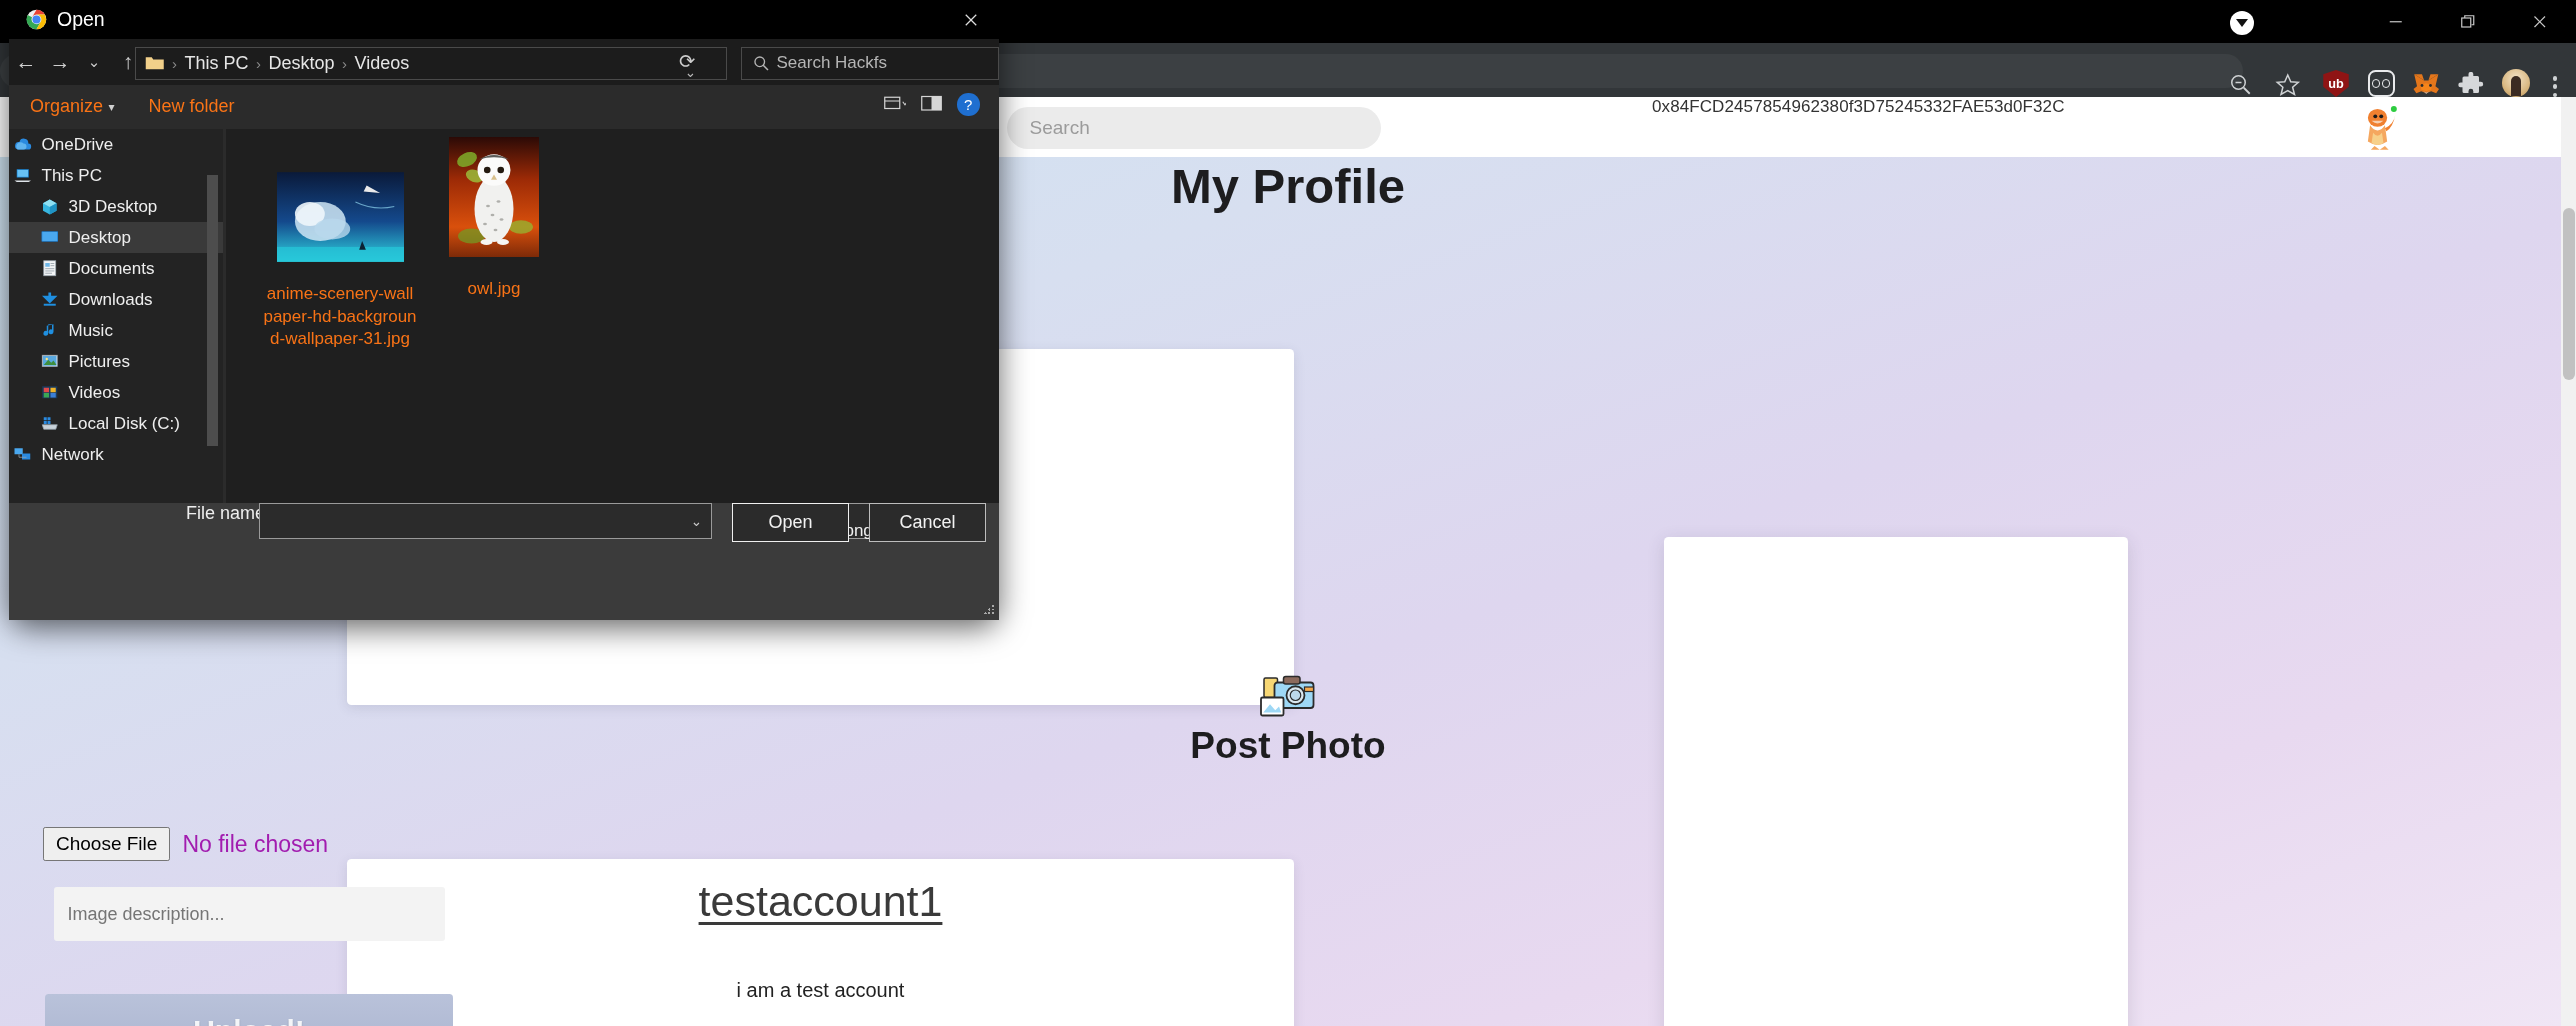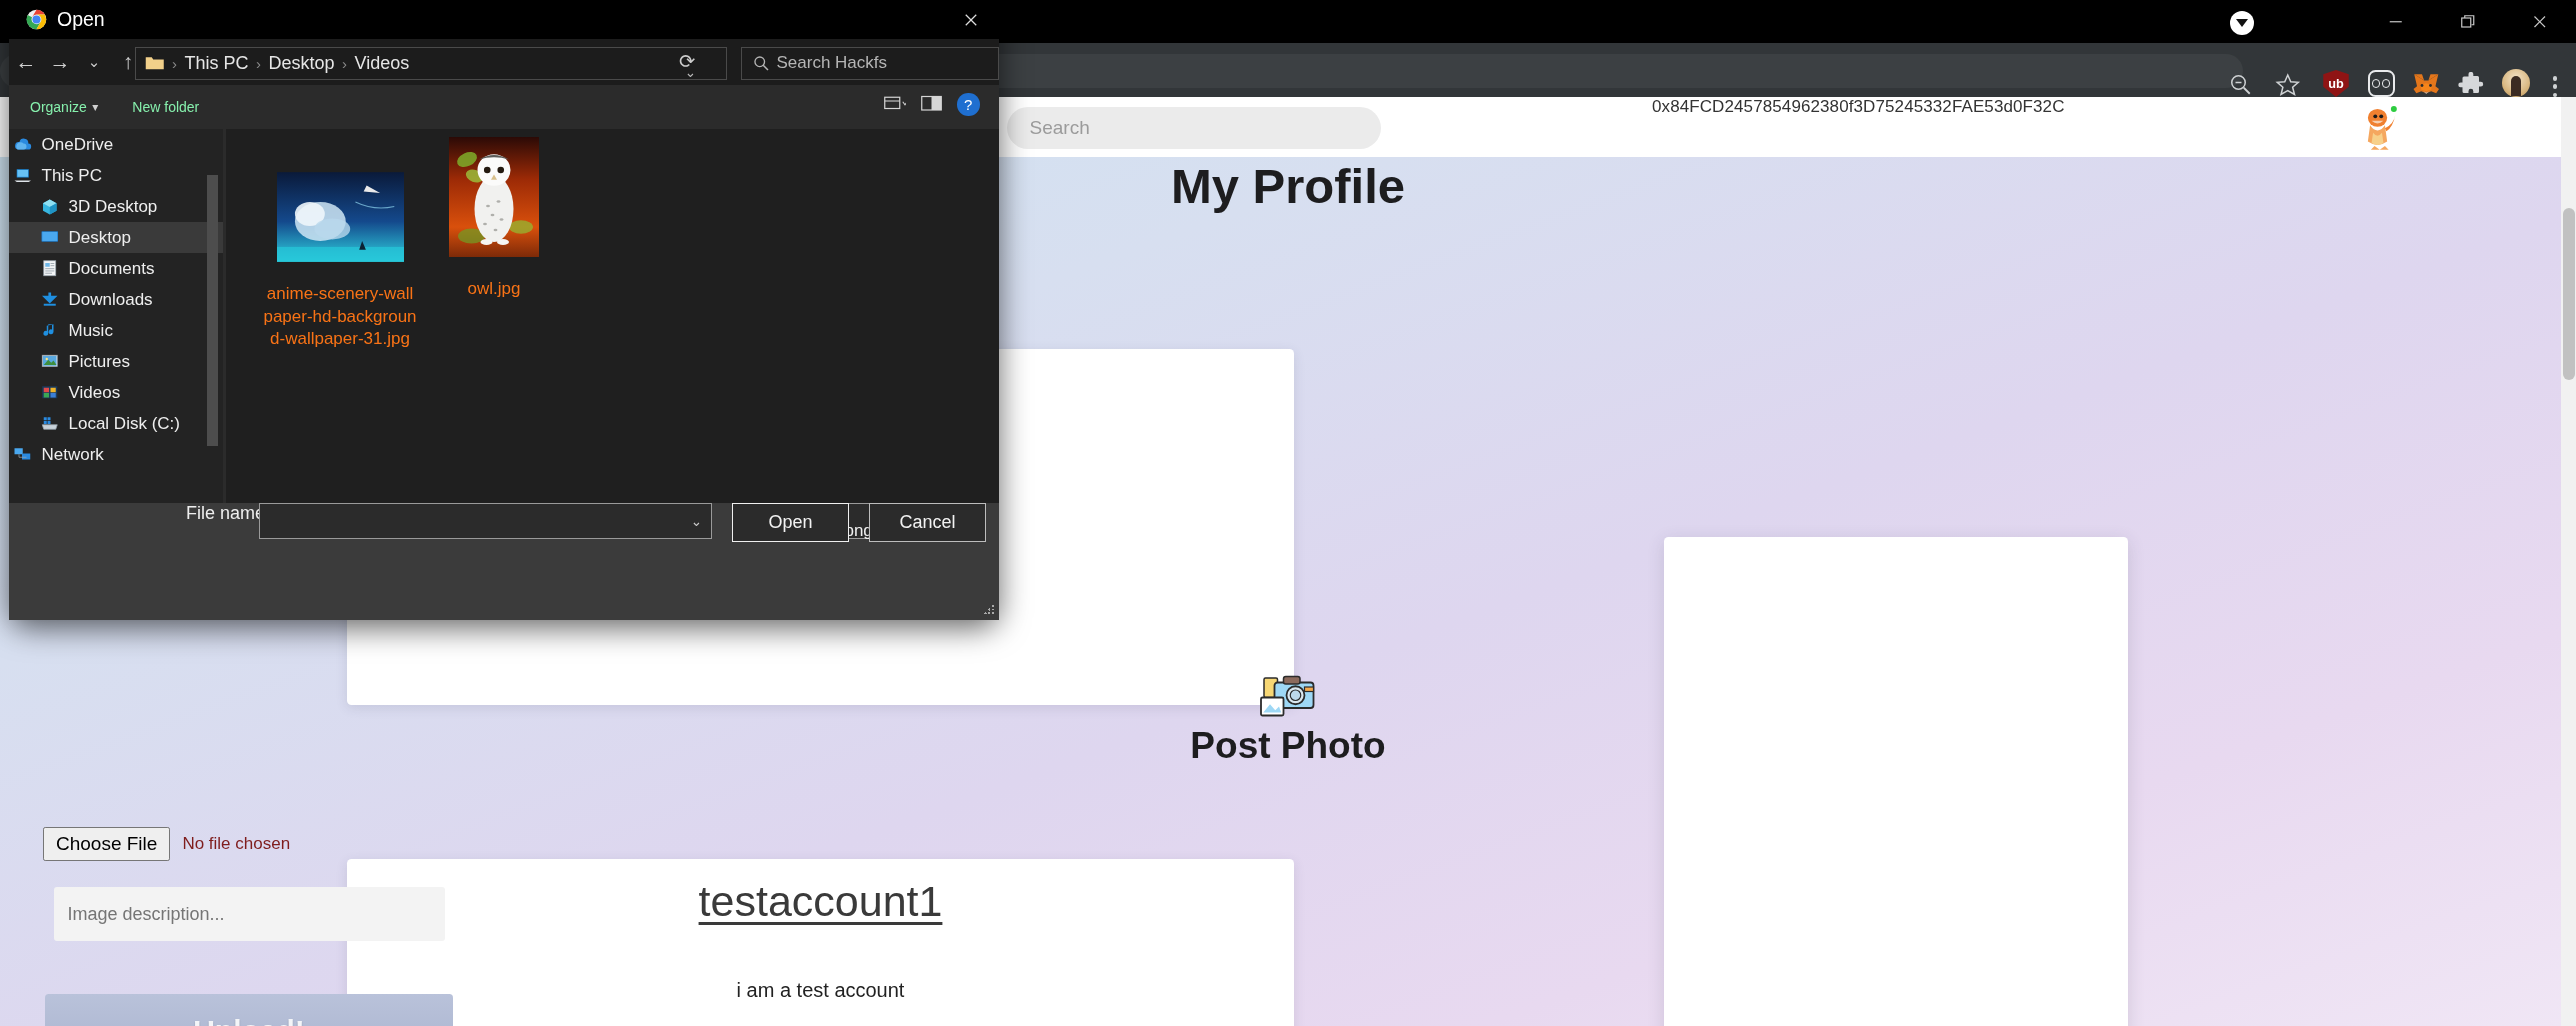--- a/index.html
+++ b/index.html
@@ -155,21 +155,21 @@
   }
   #file-row {
     position: absolute; left: 43px; top: 730px;
     display: flex; align-items: center; gap: 12px;
   }
   #choose-file-btn {
     background: #efefef; border: 0.7px solid #767676; border-radius: 2.2px;
     padding: 5.2px 12px; font-size: 19px; color: #000;
     font-family: "Liberation Sans", sans-serif;
   }
-  #no-file-label { font-size: 17px; color: #7f1d1d; }
+  #no-file-label { font-size: 23px; color: #a21caf; }
   #desc-input {
     position: absolute; left: 54px; top: 790px; width: 391px; height: 54px;
     background: #f3f3f3; border: none; border-radius: 3px;
     padding-left: 13.5px; font-size: 18px; color: #a8a8a8;
     font-family: "Liberation Sans", sans-serif;
   }
   #upload-btn {
     position: absolute; left: 45px; top: 897px; width: 408px; height: 73px;
     background: linear-gradient(180deg,#b9c2da,#a9b3ce);
     border: none; border-radius: 3.7px;
@@ -224,21 +224,21 @@
     position: absolute; left: 732px; top: 7.5px; width: 258px; height: 33px;
     background: #1c1c1c; border: 0.7px solid #4a4a4a;
     display: flex; align-items: center; gap: 7.5px; padding-left: 10.5px;
     color: #b5b5b5; font-size: 17px;
   }
   #dlg-cmdbar {
     position: absolute; top: 85px; left: 0; width: 990px; height: 43px;
     background: #2b2b2b; display: flex; align-items: center; gap: 34px;
     padding-left: 21px;
   }
-  .cmd { color: #86efac; font-size: 14px; }
+  .cmd { color: #f97316; font-size: 18px; }
   #view-group {
     position: absolute; right: 19.5px; top: 93px;
     display: flex; align-items: center; gap: 15px;
   }
   .viewbtn { color: #d6d6d6; }
   #help-btn {
     width: 22.5px; height: 22.5px; border-radius: 50%; background: #1f6fd0;
     color: #fff; font-size: 15px; display: flex; align-items: center;
     justify-content: center;
   }

